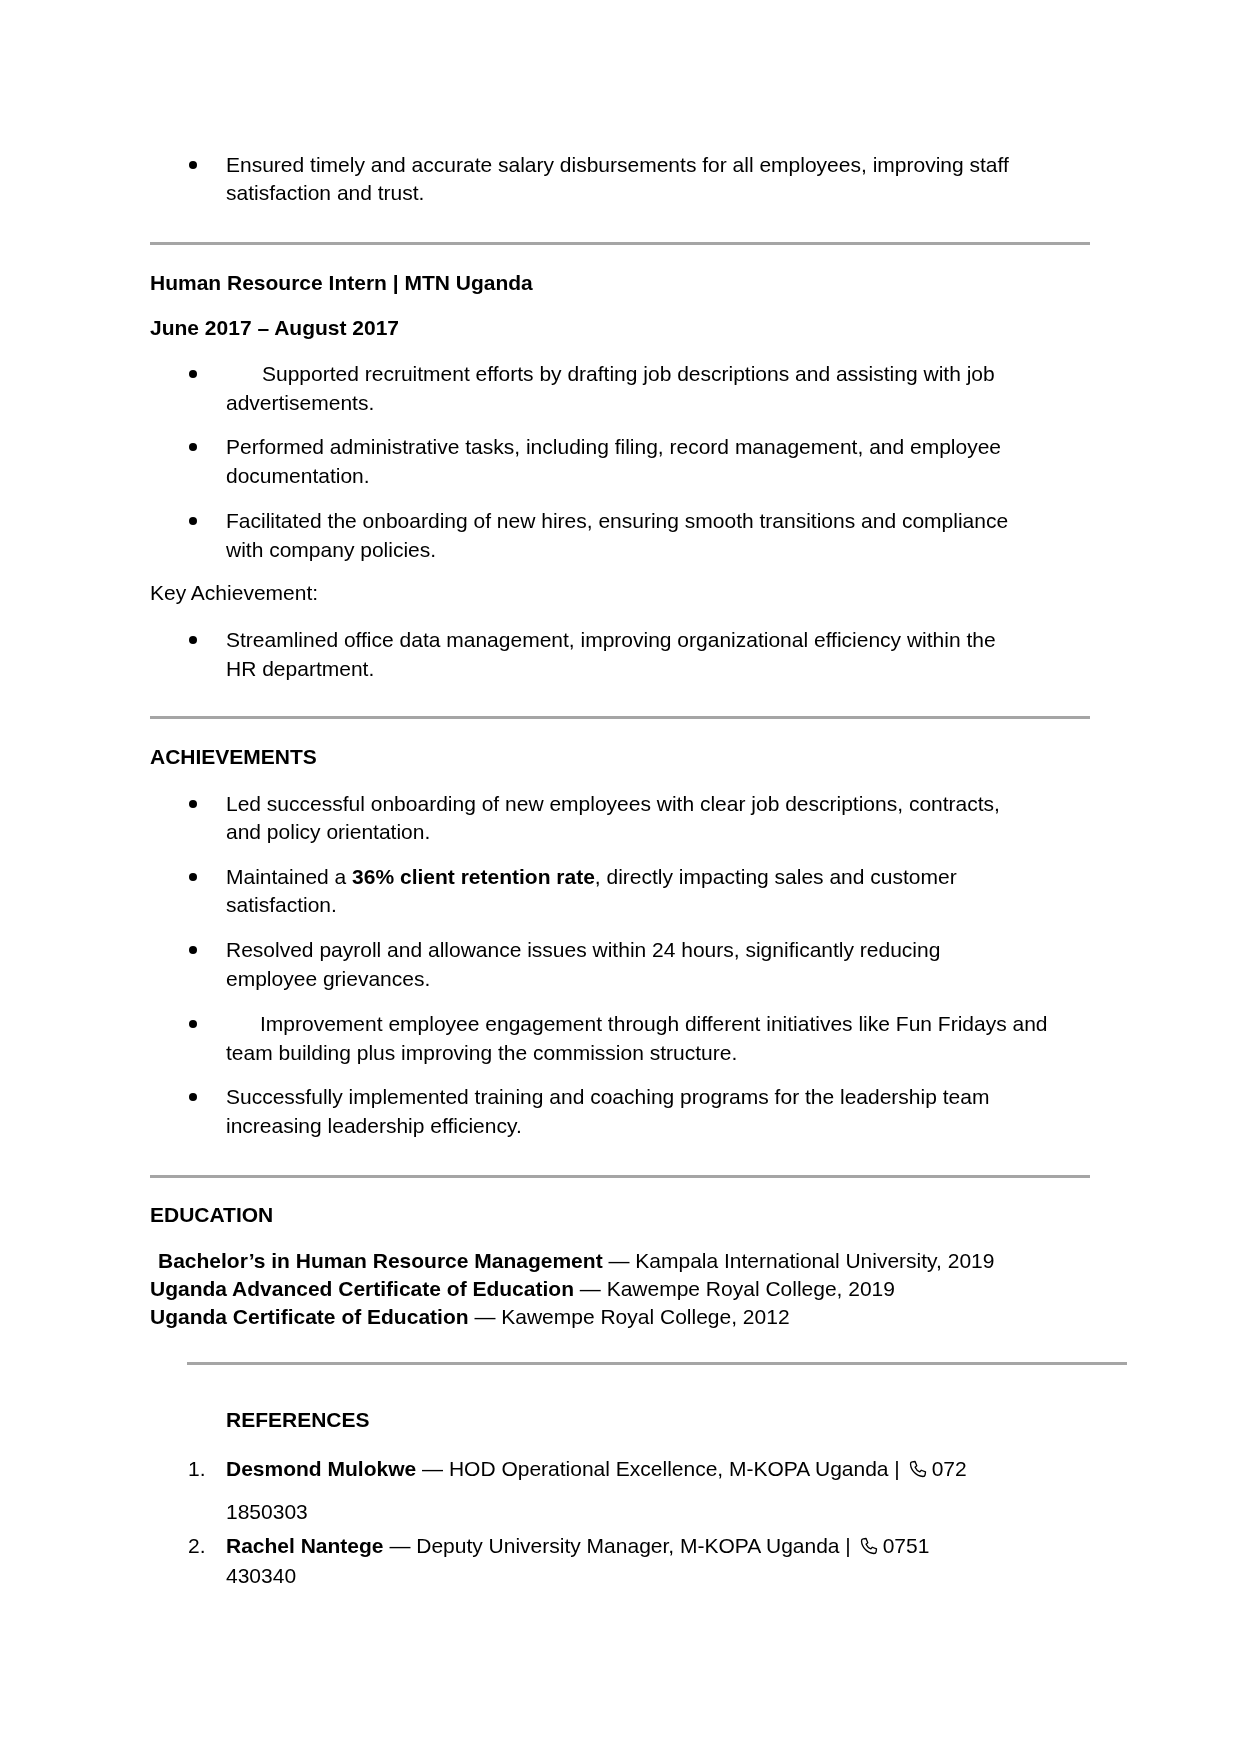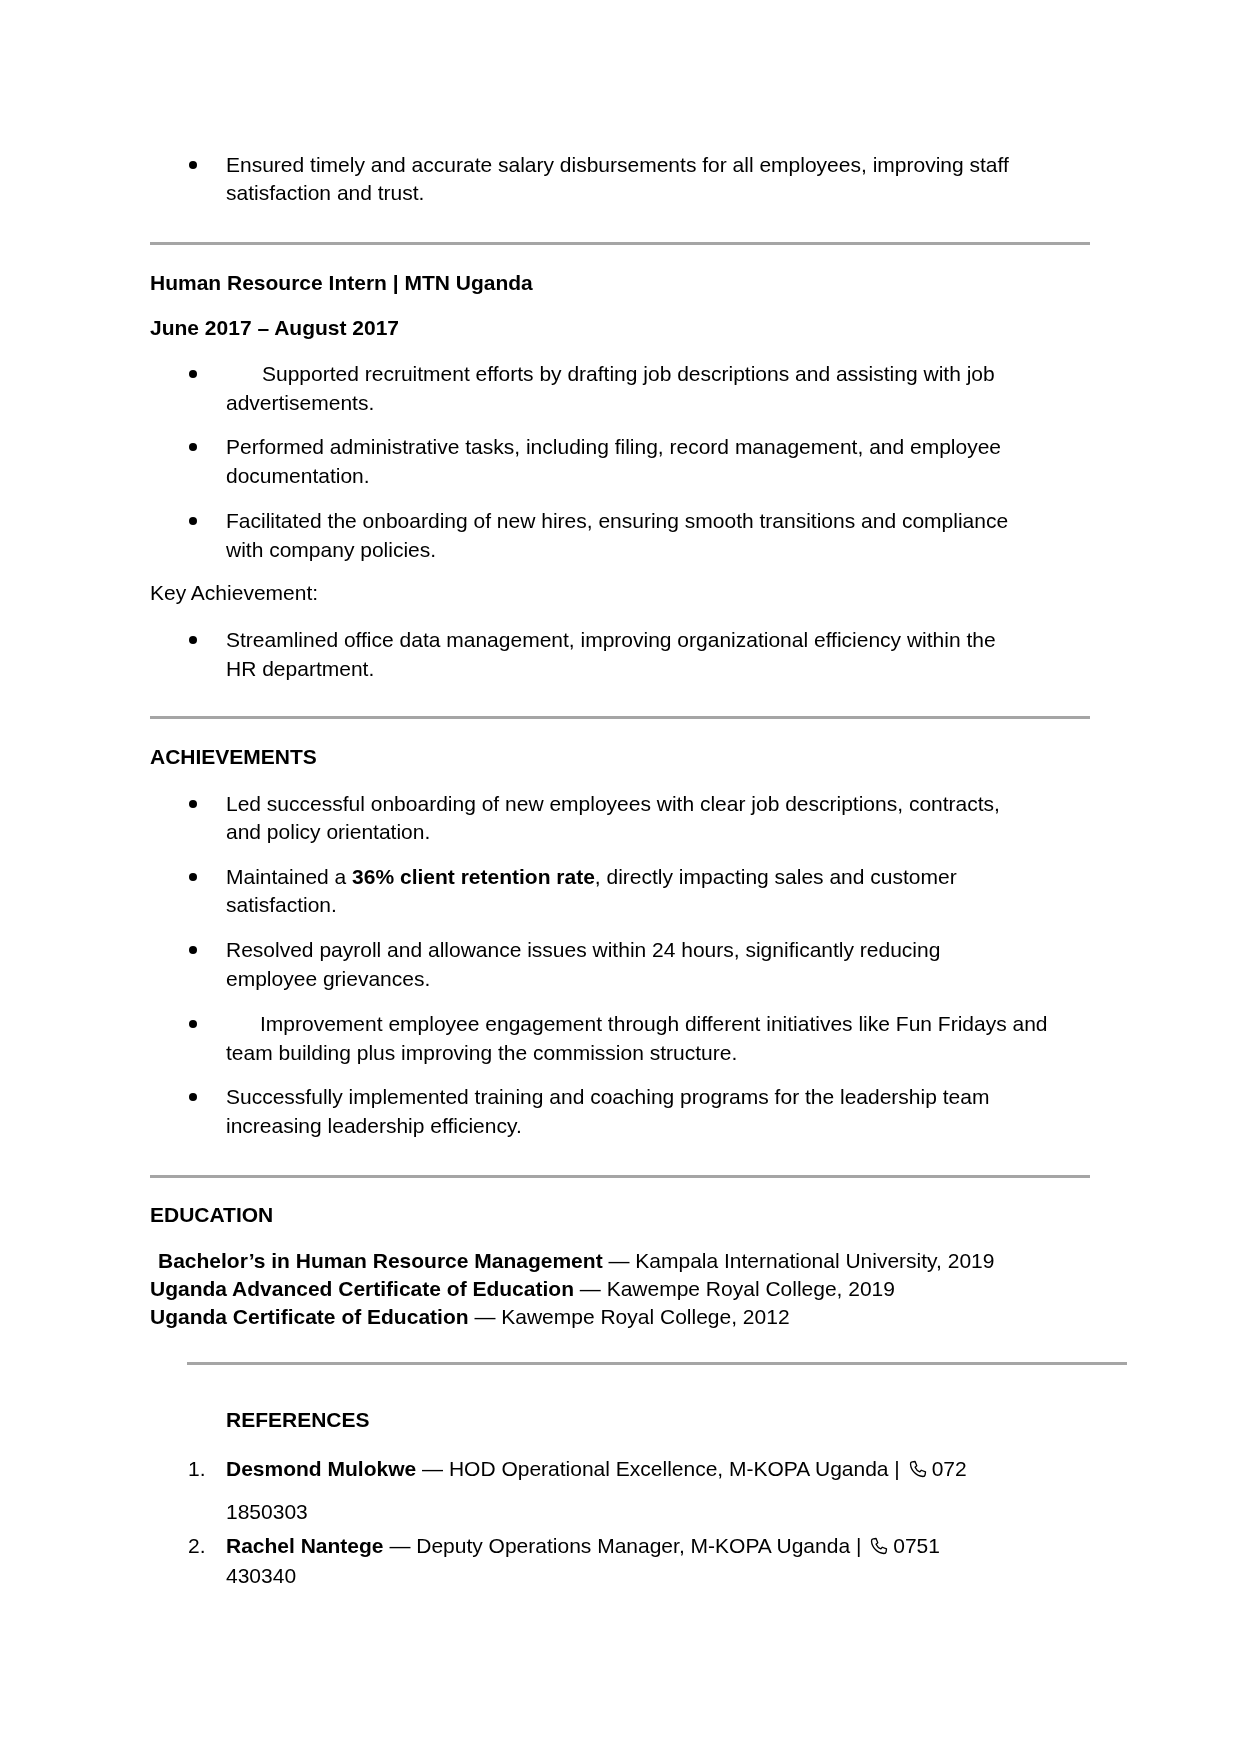--- a/index.html
+++ b/index.html
@@ -77,16 +77,16 @@
 
 <div class="line bold" style="left:226px; top:1405px;">REFERENCES</div>
 
 <div class="line" style="left:188px; top:1454px;">1.</div>
 <div class="line" style="left:226px; top:1454px;"><span class="bold">Desmond Mulokwe</span><span> — </span><span>HOD Operational Excellence, M-KOPA Uganda | </span><span class="phone"><svg viewBox="0 0 24 24" width="20" height="20" fill="none" stroke="#000" stroke-width="1.6" stroke-linejoin="round">
         <path d="M5 3.5 L8.5 3 L10.5 8 L8.5 9.8 C9.6 12.3 11.7 14.4 14.2 15.5 L16 13.5 L21 15.5 L20.5 19 C20.3 20.2 19.3 21 18 21 C10 20.5 3.5 14 3 6 C3 4.7 3.8 3.7 5 3.5 Z"></path>
       </svg></span><span>072</span></div>
 <div class="line" style="left:226px; top:1497px;">1850303</div>
 
 <div class="line" style="left:188px; top:1531px;">2.</div>
-<div class="line" style="left:226px; top:1531px;"><span class="bold">Rachel Nantege</span><span> — </span><span>Deputy Operations Manager, M-KOPA Uganda | </span><span class="phone"><svg viewBox="0 0 24 24" width="20" height="20" fill="none" stroke="#000" stroke-width="1.6" stroke-linejoin="round">
+<div class="line" style="left:226px; top:1531px;"><span class="bold">Rachel Nantege</span><span> — </span><span>Deputy University Manager, M-KOPA Uganda | </span><span class="phone"><svg viewBox="0 0 24 24" width="20" height="20" fill="none" stroke="#000" stroke-width="1.6" stroke-linejoin="round">
         <path d="M5 3.5 L8.5 3 L10.5 8 L8.5 9.8 C9.6 12.3 11.7 14.4 14.2 15.5 L16 13.5 L21 15.5 L20.5 19 C20.3 20.2 19.3 21 18 21 C10 20.5 3.5 14 3 6 C3 4.7 3.8 3.7 5 3.5 Z"></path>
       </svg></span><span>0751</span></div>
 <div class="line" style="left:226px; top:1561px;">430340</div>
 
 </body></html>

